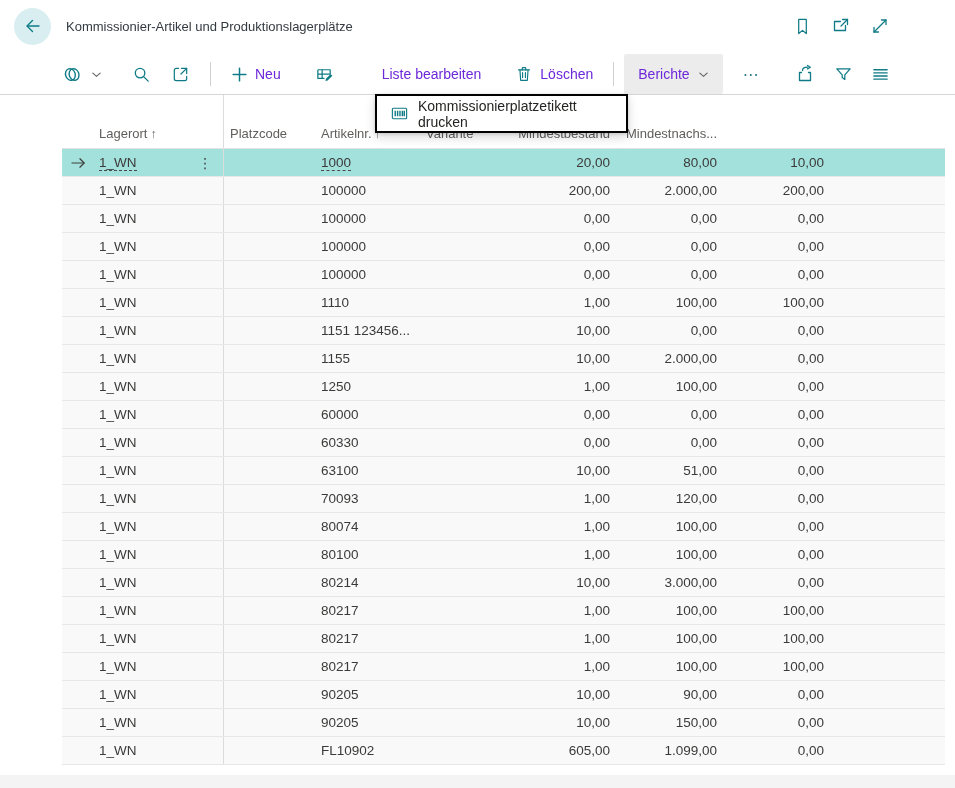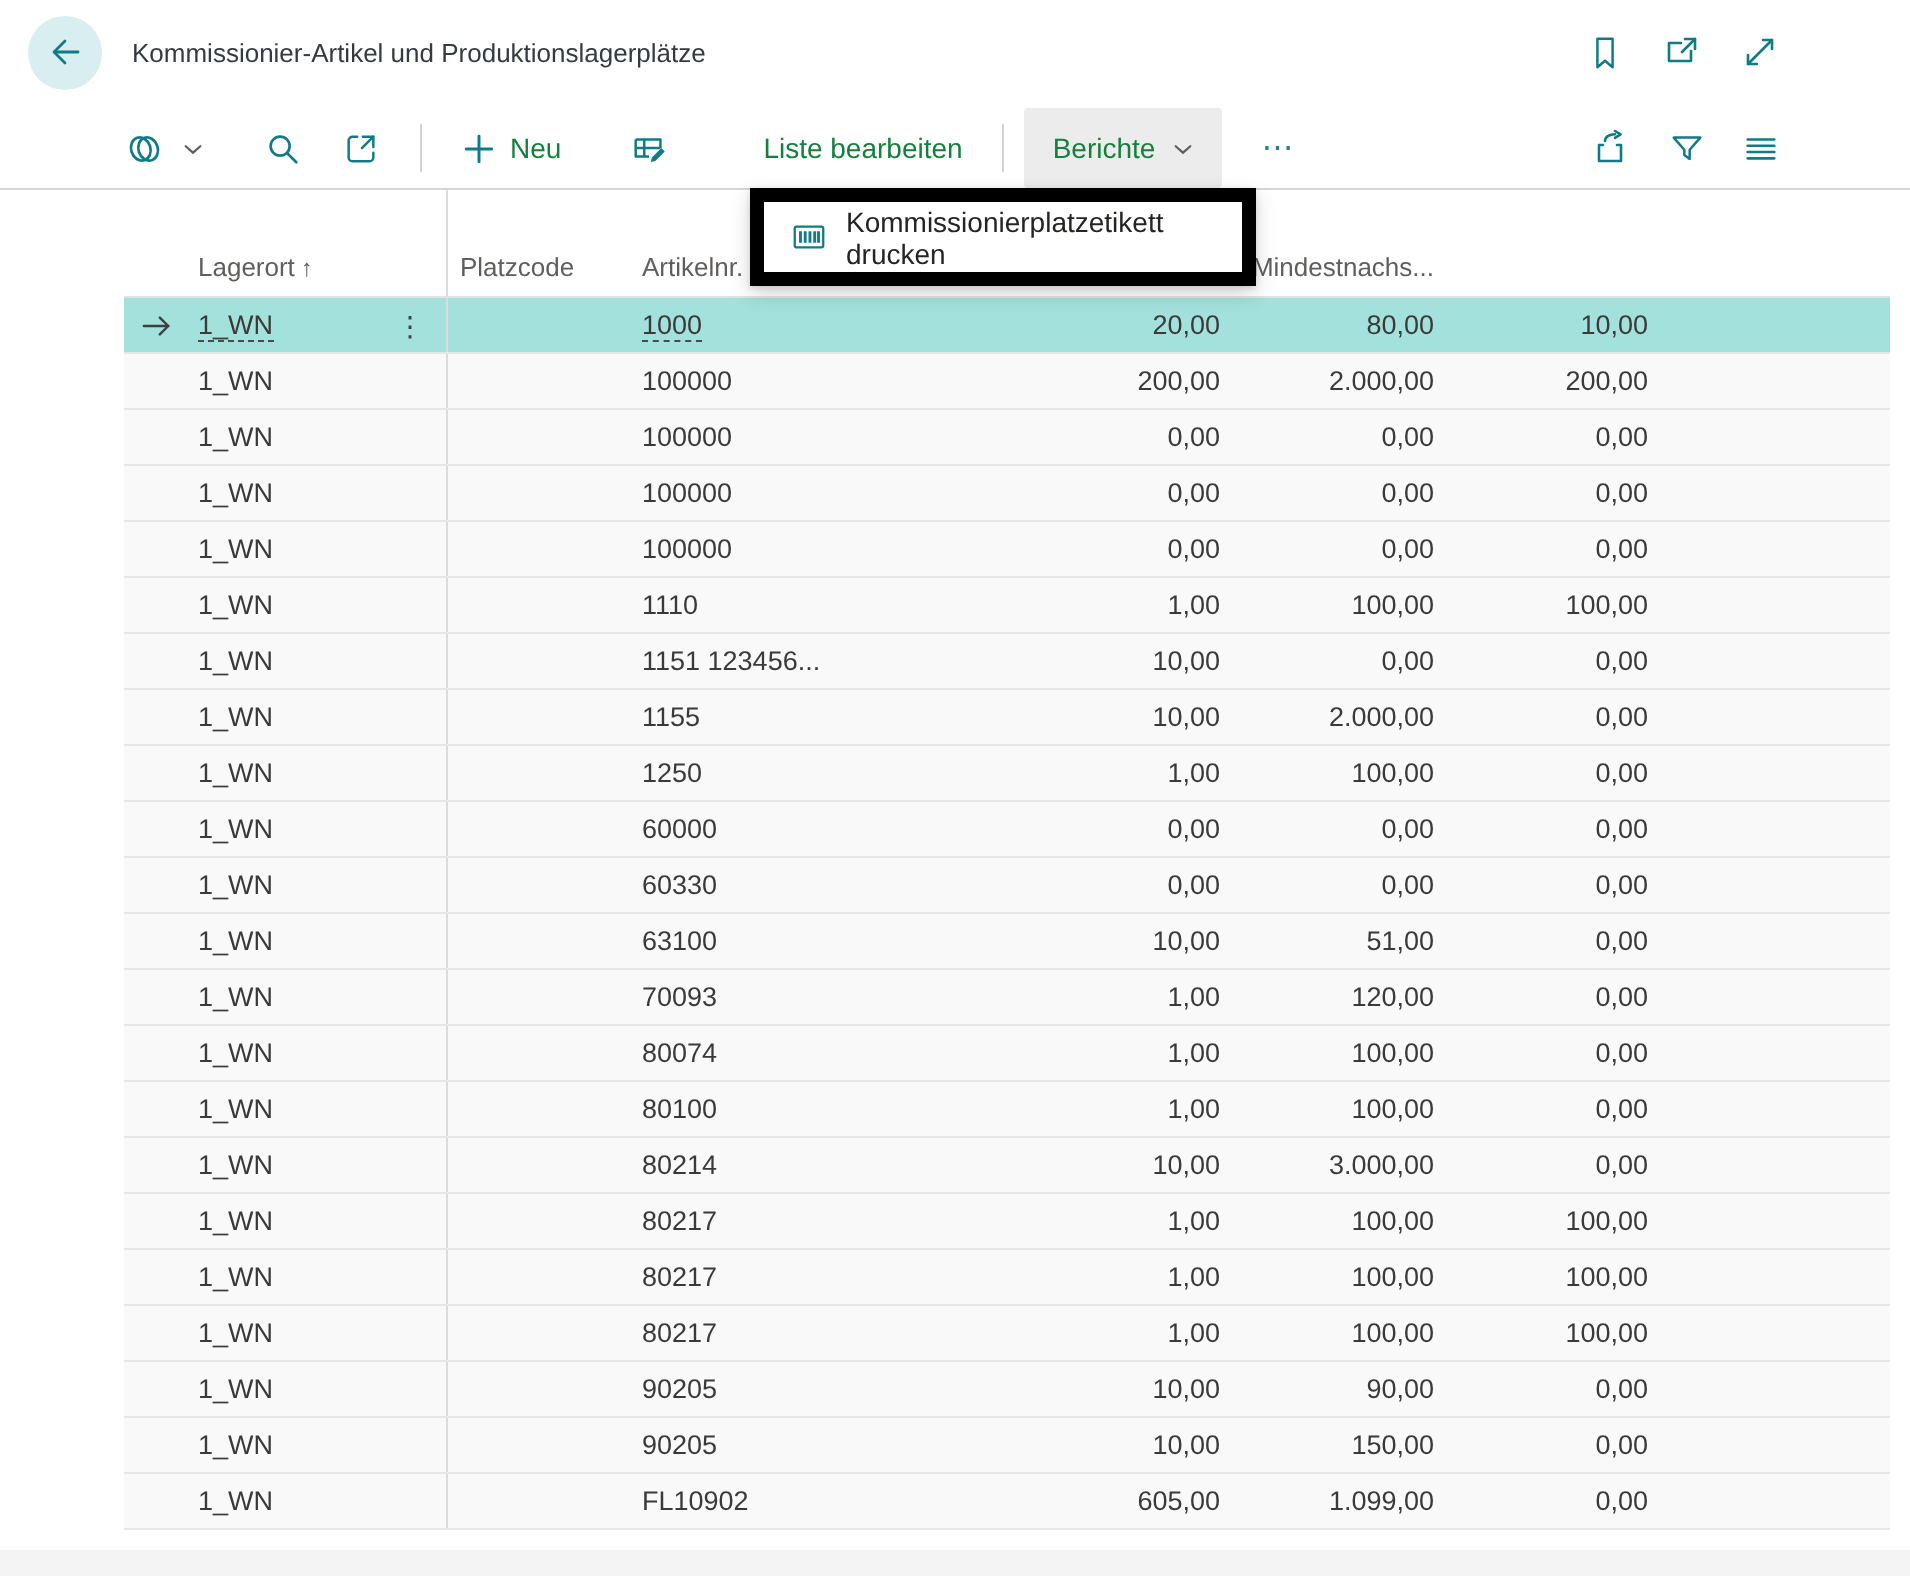--- a/index.html
+++ b/index.html
@@ -21,30 +21,30 @@
   
   .topbar{height:52px;display:flex;align-items:center;padding-left:14px;position:relative;background:#fff;}
   .back-btn{width:37px;height:37px;border-radius:50%;background:#d9eef0;border:none;cursor:pointer;
     display:flex;align-items:center;justify-content:center;color:var(--accent);flex:0 0 auto;}
   .page-title{font-size:13px;font-weight:400;color:#333a41;margin-left:15px;white-space:nowrap;}
   .topbar-icons{position:absolute;right:63px;top:0;height:52px;display:flex;align-items:center;gap:15px;color:var(--accent);}
   .icon-btn{background:none;border:none;padding:2px;cursor:pointer;color:var(--accent);display:flex;align-items:center;}
   
   .actionbar{height:43px;display:flex;align-items:flex-end;padding-left:62px;position:relative;background:#fff;border-bottom:1px solid #d6d6d6;}
   .ab-item{height:40px;display:flex;align-items:center;gap:7px;background:none;border:none;cursor:pointer;
-    font-family:inherit;font-size:14px;color:#15803d;padding:0 10px;white-space:nowrap;}
+    font-family:inherit;font-size:14px;color:#6d28d9;padding:0 10px;white-space:nowrap;}
   .ab-item .glyph{color:var(--accent);display:flex;align-items:center;}
   .chev{color:#605e5c;display:flex;align-items:center;margin-left:1px;}
   .divider{width:1px;height:24px;background:#d1d1d1;margin:0 10px 8px 10px;align-self:flex-end;}
   .ab-open{background:#ececec;border-radius:2px;}
   .ab-more{color:#2e7d8a;font-size:16px;letter-spacing:2px;padding:0 12px;}
   .ab-right{position:absolute;right:63px;bottom:0;height:40px;display:flex;align-items:center;gap:14px;}
   
   .menu{position:absolute;left:375px;top:94px;width:253px;background:#fff;z-index:20;
-    box-shadow:0 4px 10px rgba(0,0,0,.16),0 1px 3px rgba(0,0,0,.12);border:7px solid #000000;}
+    box-shadow:0 4px 10px rgba(0,0,0,.16),0 1px 3px rgba(0,0,0,.12);border:2px solid #000000;}
   .menu-item{height:35px;display:flex;align-items:center;gap:9px;padding:0 13px;font-size:14px;color:#252423;cursor:pointer;background:#fff;}
   
   .grid{position:absolute;left:62px;right:10px;top:95px;z-index:5;}
   .grid-header{display:flex;height:54px;border-bottom:1px solid #e2e2e2;background:#fff;}
   .grid-header .cell{display:flex;align-items:flex-end;padding-bottom:7px;font-size:13px;color:var(--header-text);white-space:nowrap;overflow:hidden;}
   .grid-header .cell.num{justify-content:flex-end;}
   .sort{margin-left:3px;font-size:12px;}
   .row{display:flex;height:28px;align-items:center;background:var(--row-bg);border-bottom:1px solid var(--border);font-size:13.5px;color:var(--text);cursor:pointer;}
   .row .cell{display:flex;align-items:center;height:100%;white-space:nowrap;overflow:hidden;}
   .row .cell.num{justify-content:flex-end;}
@@ -143,20 +143,31 @@
   <button class="ab-item" style="margin-left:14px;gap:48px;">
     <span class="glyph">
       <svg width="19" height="19" viewBox="0 0 20 20" fill="none" stroke="currentColor" stroke-width="1.3" stroke-linejoin="round">
         <path d="M3 5h13v4.5M3 5v9h7"></path>
           <path d="M3 9.5h13M7.5 5v9"></path>
         <path d="m11.5 14.5 5-5 1.8 1.8-5 5-2.3.5z" fill="currentColor" stroke="none"></path>
       </svg>
     </span>
     <span>Liste bearbeiten</span>
   </button>
+  <button class="ab-item" style="margin-left:14px;">
+    <span class="glyph">
+      <svg width="18" height="18" viewBox="0 0 20 20" fill="none" stroke="currentColor" stroke-width="1.3" stroke-linecap="round" stroke-linejoin="round">
+        <path d="M4 5.5h12"></path>
+          <path d="M8 5.5V4a1 1 0 0 1 1-1h2a1 1 0 0 1 1 1v1.5"></path>
+        <path d="M5.5 5.5 6.3 17h7.4l.8-11.5"></path>
+          <path d="M8.4 8.5v5.5M11.6 8.5v5.5"></path>
+      </svg>
+    </span>
+    <span>Löschen</span>
+  </button>
   <span class="divider"></span>
   <button class="ab-item ab-open" style="padding:0 14px;">
     <span>Berichte</span>
     <span class="chev">
       <svg width="11" height="11" viewBox="0 0 12 12" fill="none" stroke="currentColor" stroke-width="1.2" stroke-linecap="round">
           <path d="M2 4.5 6 8l4-3.5"></path>
         </svg>
     </span>
   </button>
   <button class="ab-item ab-more" style="margin-left:8px;">

